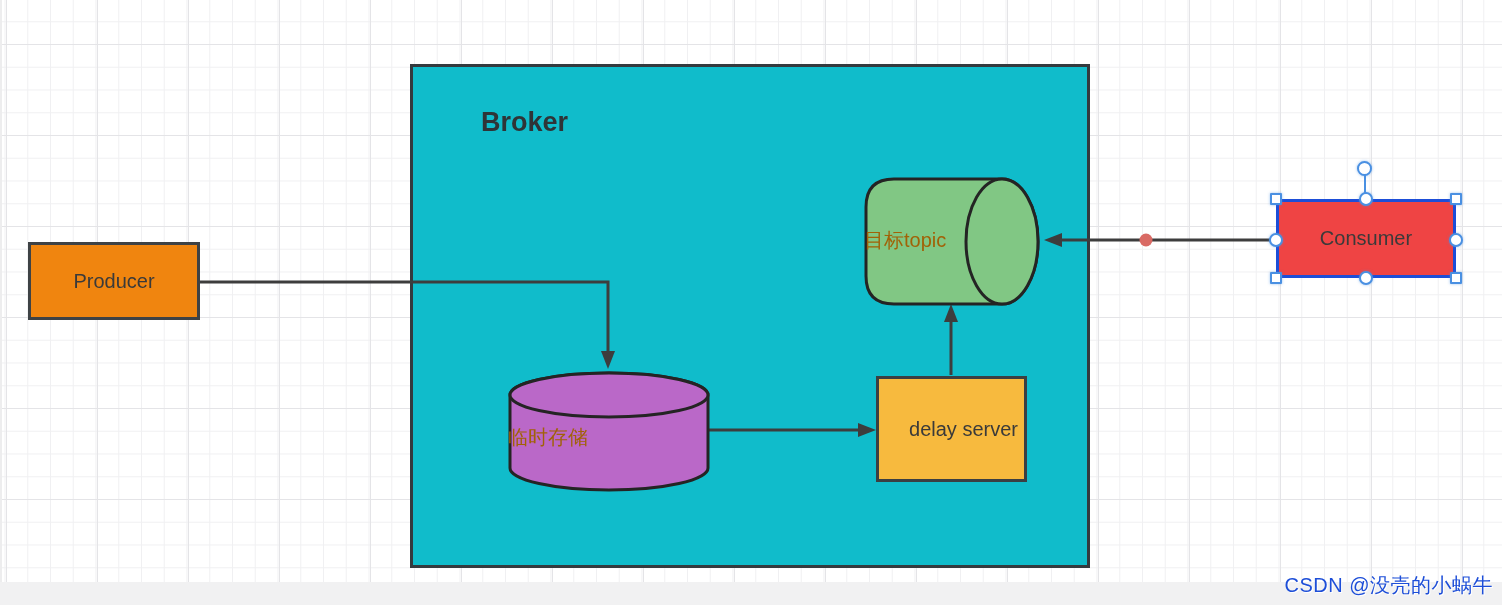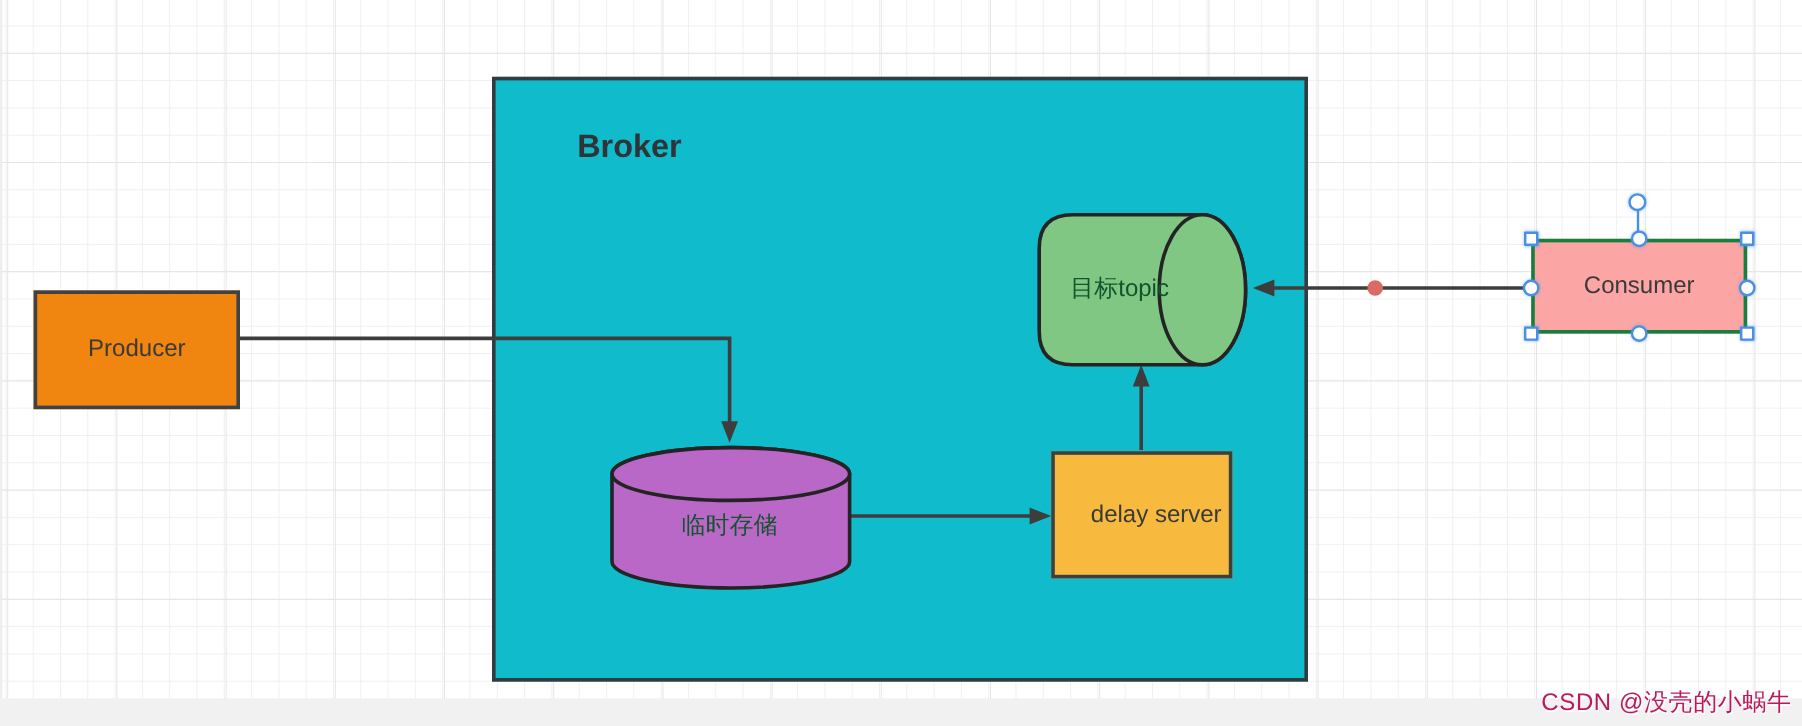--- a/index.html
+++ b/index.html
@@ -34,36 +34,36 @@
   }
   .broker {
     left: 410px; top: 64px; width: 680px; height: 504px;
     background: #10bccb; border: 3px solid #343a3e;
   }
   .broker-title {
     position: absolute; left: 40px; top: 40px;
     font-size: 27px; font-weight: bold; color: #2f3437; margin-left: 28px;
   }
   .producer {
-    left: 28px; top: 242px; width: 172px; height: 99px;
+    left: 28px; top: 242px; width: 172px; height: 78px;
     background: #f0850f; border: 3px solid #3e4245;
   }
   .consumer {
     left: 1276px; top: 199px; width: 180px; height: 79px;
-    background: #fca5a5; border: 3px solid #15803d; align-items: center;
+    background: #ef4444; border: 3px solid #1d4ed8; align-items: center;
   }
   .delay-server {
     left: 876px; top: 376px; width: 151px; height: 106px;
     background: #f7ba3e; border: 3px solid #3b3f42; padding-left: 24px;
   }
 
   .cyl-svg { position: absolute; overflow: visible; }
   .cyl-label {
-    position: absolute; text-align: center;
-    font-size: 20px; color: #14532d;
+    position: absolute; 
+    font-size: 20px; color: #a16207;
   }
   .label-temp { left: 508px; top: 424px; width: 200px; }
   .label-topic { left: 864px; top: 227px; width: 138px; }
 
   
   .edges-svg { position: absolute; left: 0; top: 0; width: 1502px; height: 605px; pointer-events: none; }
 
   
   .handle-sq {
     position: absolute; width: 12px; height: 12px;
@@ -80,21 +80,21 @@
     background: #ffffff; border: 2px solid #4a90e2; border-radius: 50%;
     box-shadow: 0 0 3px rgba(74,144,226,0.55);
   }
   .rotate-stem {
     position: absolute; width: 2px; height: 20px; background: #4a90e2;
   }
 
   
   .watermark {
     position: absolute; right: 9px; top: 572px;
-    font-size: 20px; color: #be185d;
+    font-size: 20px; color: #1d4ed8;
     text-shadow: 1px 1px 0 #ffffff;
     letter-spacing: 0.5px;
   }
 </style>
 </head>
 <body>
 
 <div class="canvas">
   <div class="page-left-edge"></div>
   <div class="canvas-margin-bottom"></div>

